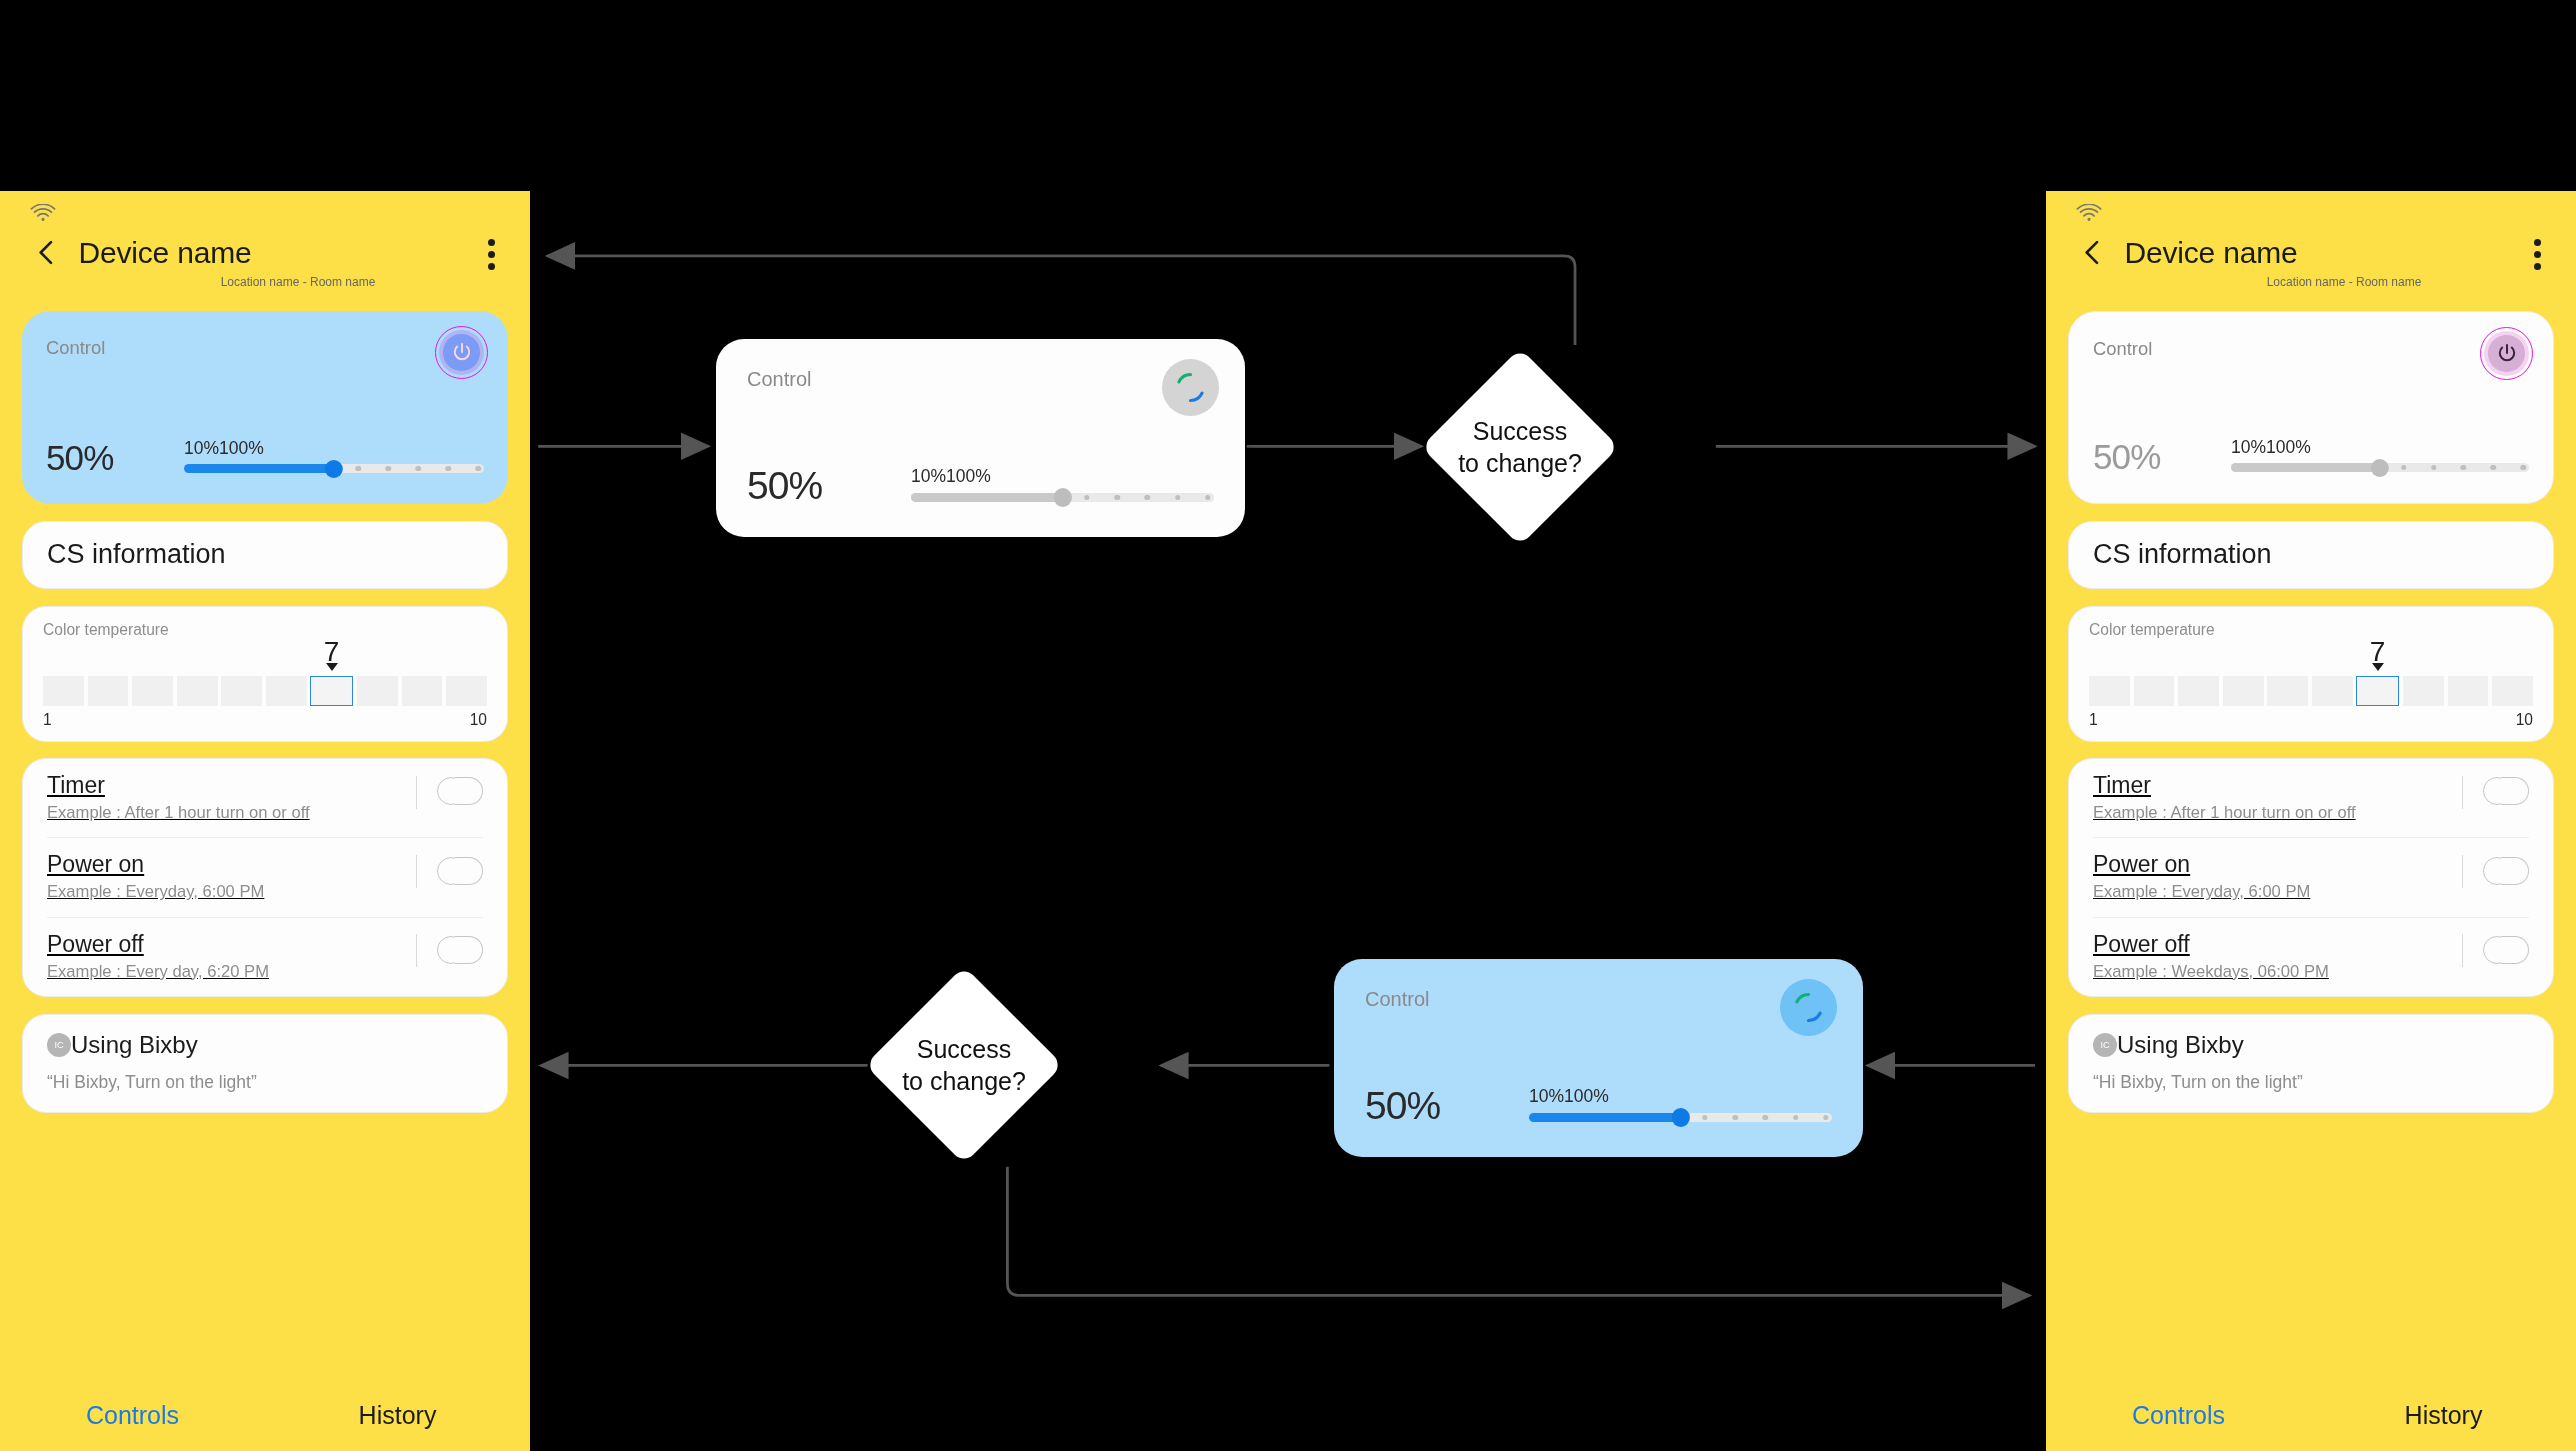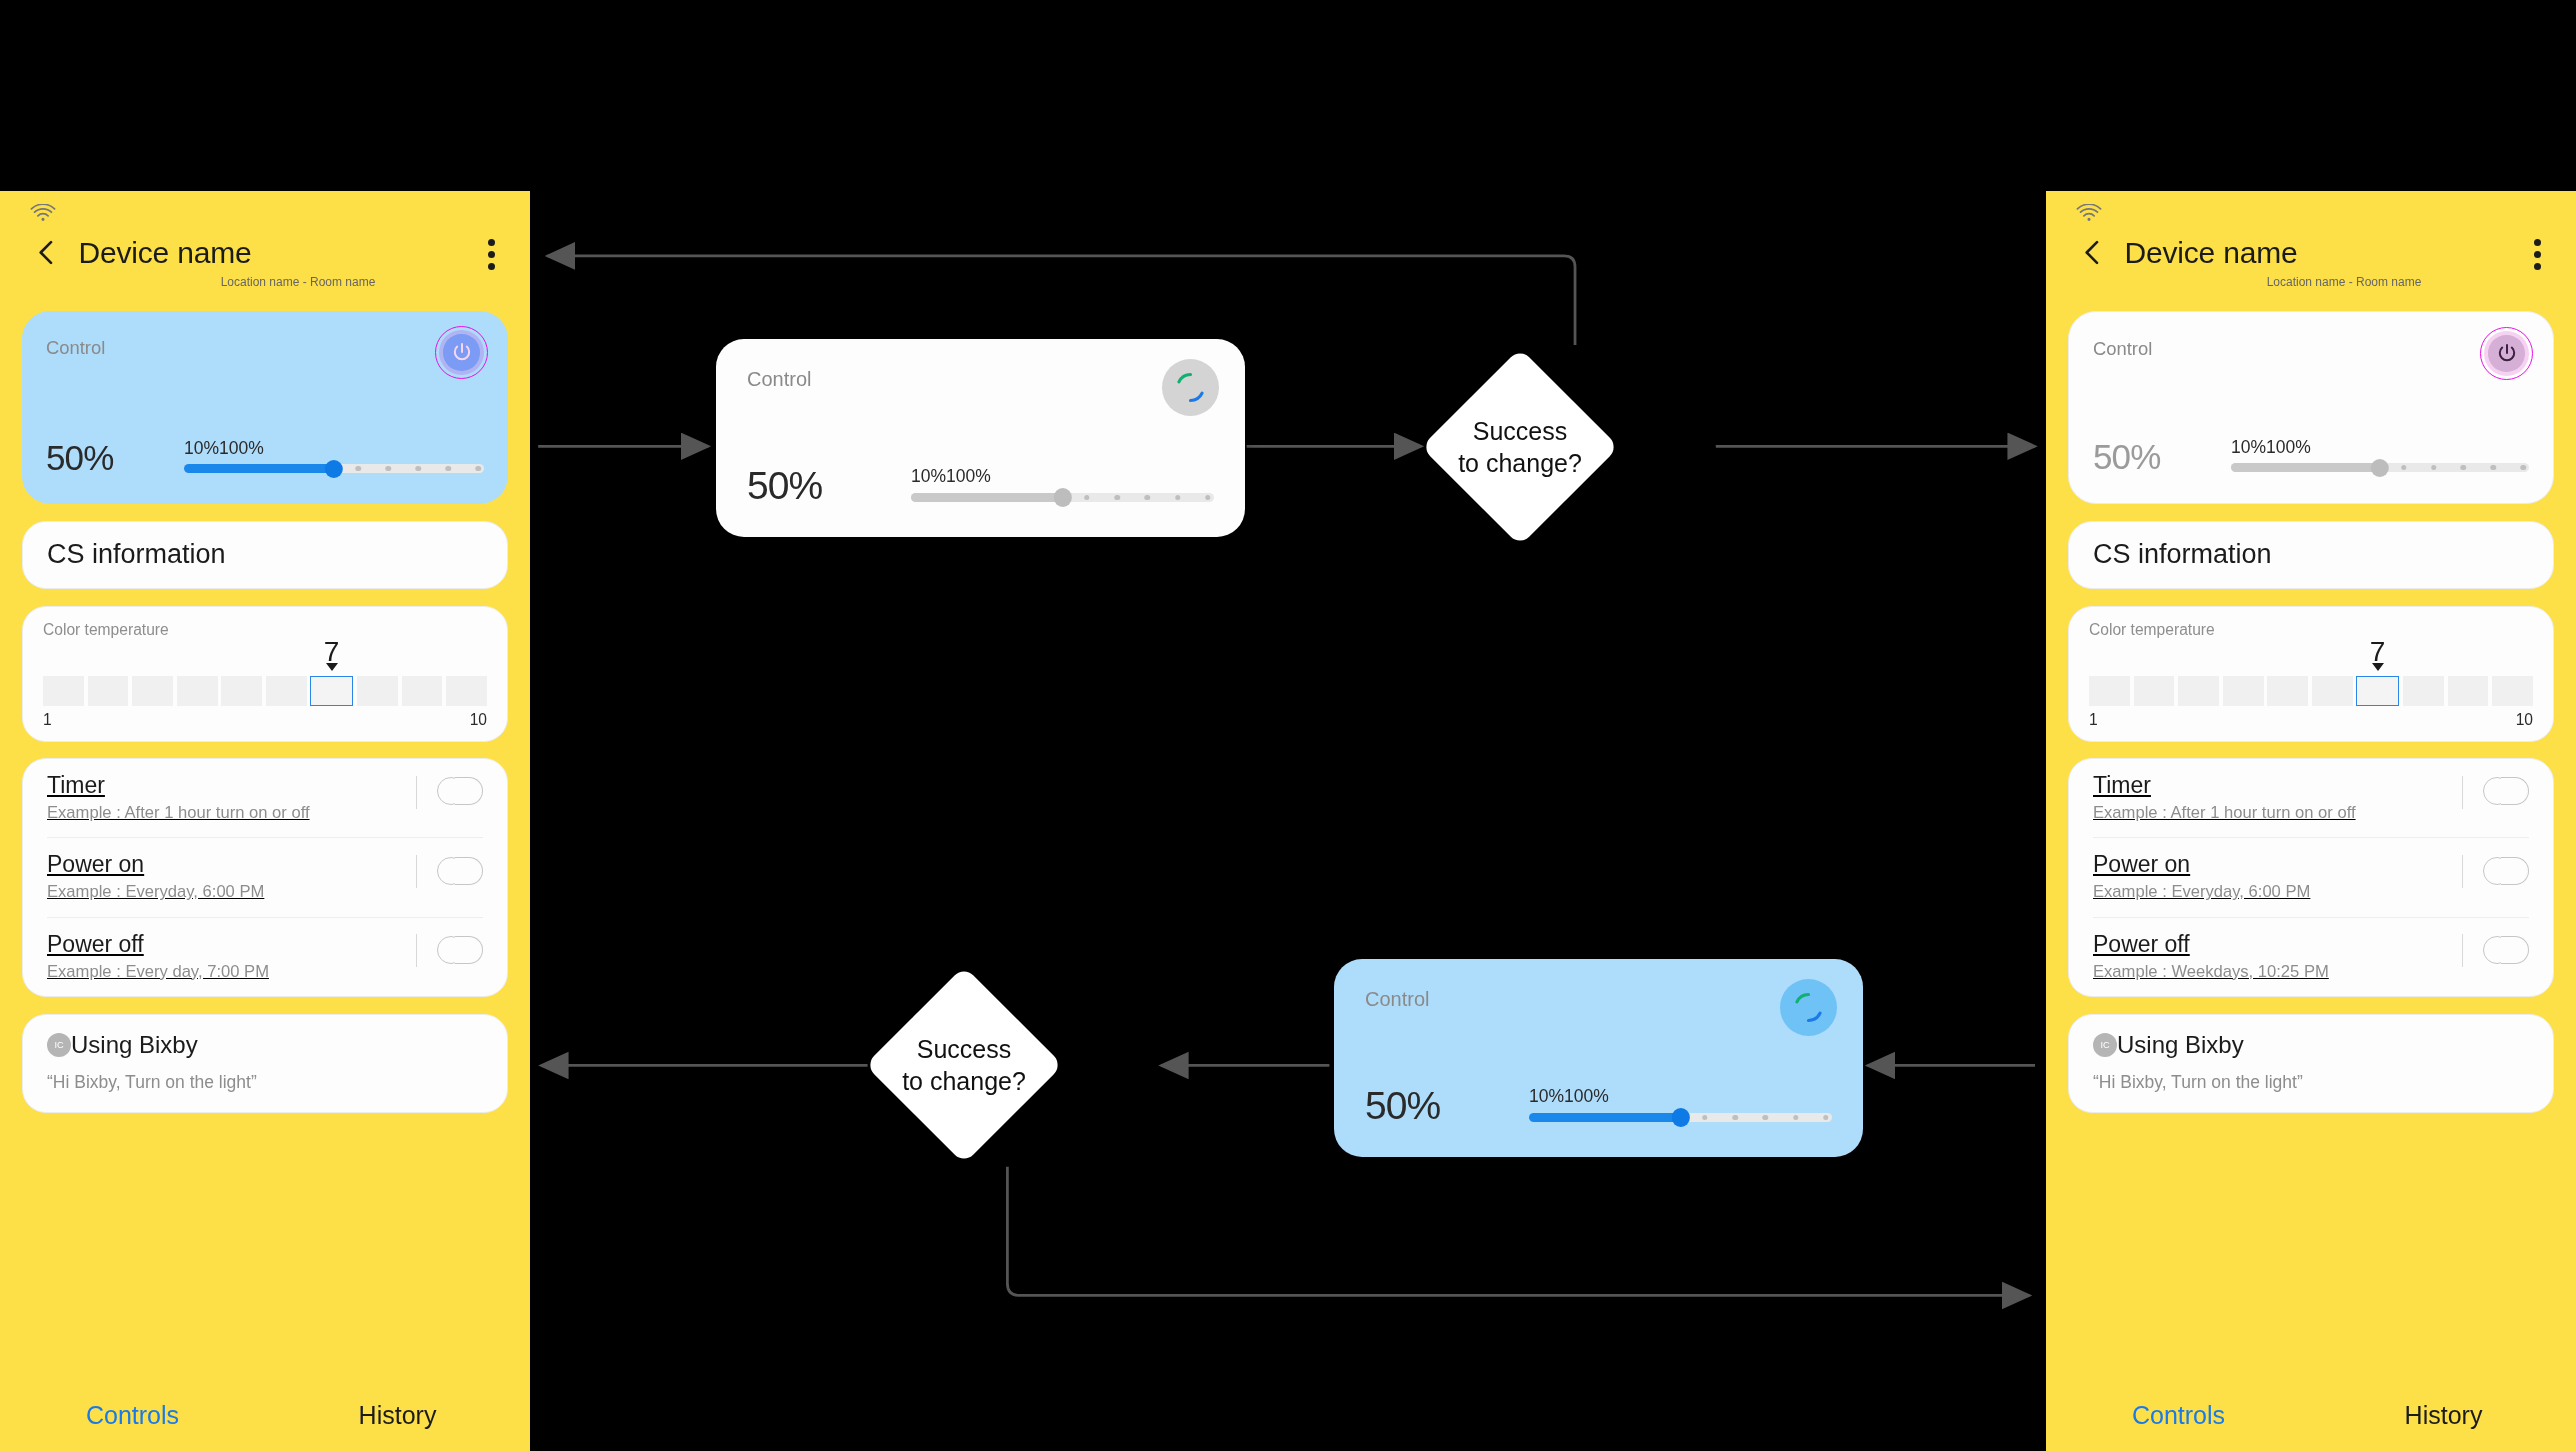--- a/index.html
+++ b/index.html
@@ -317,21 +317,21 @@
       <div class="sched-title">Power on</div>
       <div class="sched-sub">Example : Everyday, 6:00 PM</div>
       <div class="sched-div"></div>
       <div class="toggle">
           <div class="t-off"></div>
           <div class="t-on"></div>
         </div>
     </div>
     <div class="sched-row">
       <div class="sched-title">Power off</div>
-      <div class="sched-sub">Example : Every day, 7:00 PM</div>
+      <div class="sched-sub">Example : Every day, 6:20 PM</div>
       <div class="sched-div"></div>
       <div class="toggle">
           <div class="t-off"></div>
           <div class="t-on"></div>
         </div>
     </div>
   </div>
 
   <div class="card bixby-card">
     <div class="bixby-head">
@@ -443,21 +443,21 @@
       <div class="sched-title">Power on</div>
       <div class="sched-sub">Example : Everyday, 6:00 PM</div>
       <div class="sched-div"></div>
       <div class="toggle">
           <div class="t-off"></div>
           <div class="t-on"></div>
         </div>
     </div>
     <div class="sched-row">
       <div class="sched-title">Power off</div>
-      <div class="sched-sub">Example : Weekdays, 10:25 PM</div>
+      <div class="sched-sub">Example : Weekdays, 06:00 PM</div>
       <div class="sched-div"></div>
       <div class="toggle">
           <div class="t-off"></div>
           <div class="t-on"></div>
         </div>
     </div>
   </div>
 
   <div class="card bixby-card">
     <div class="bixby-head">

